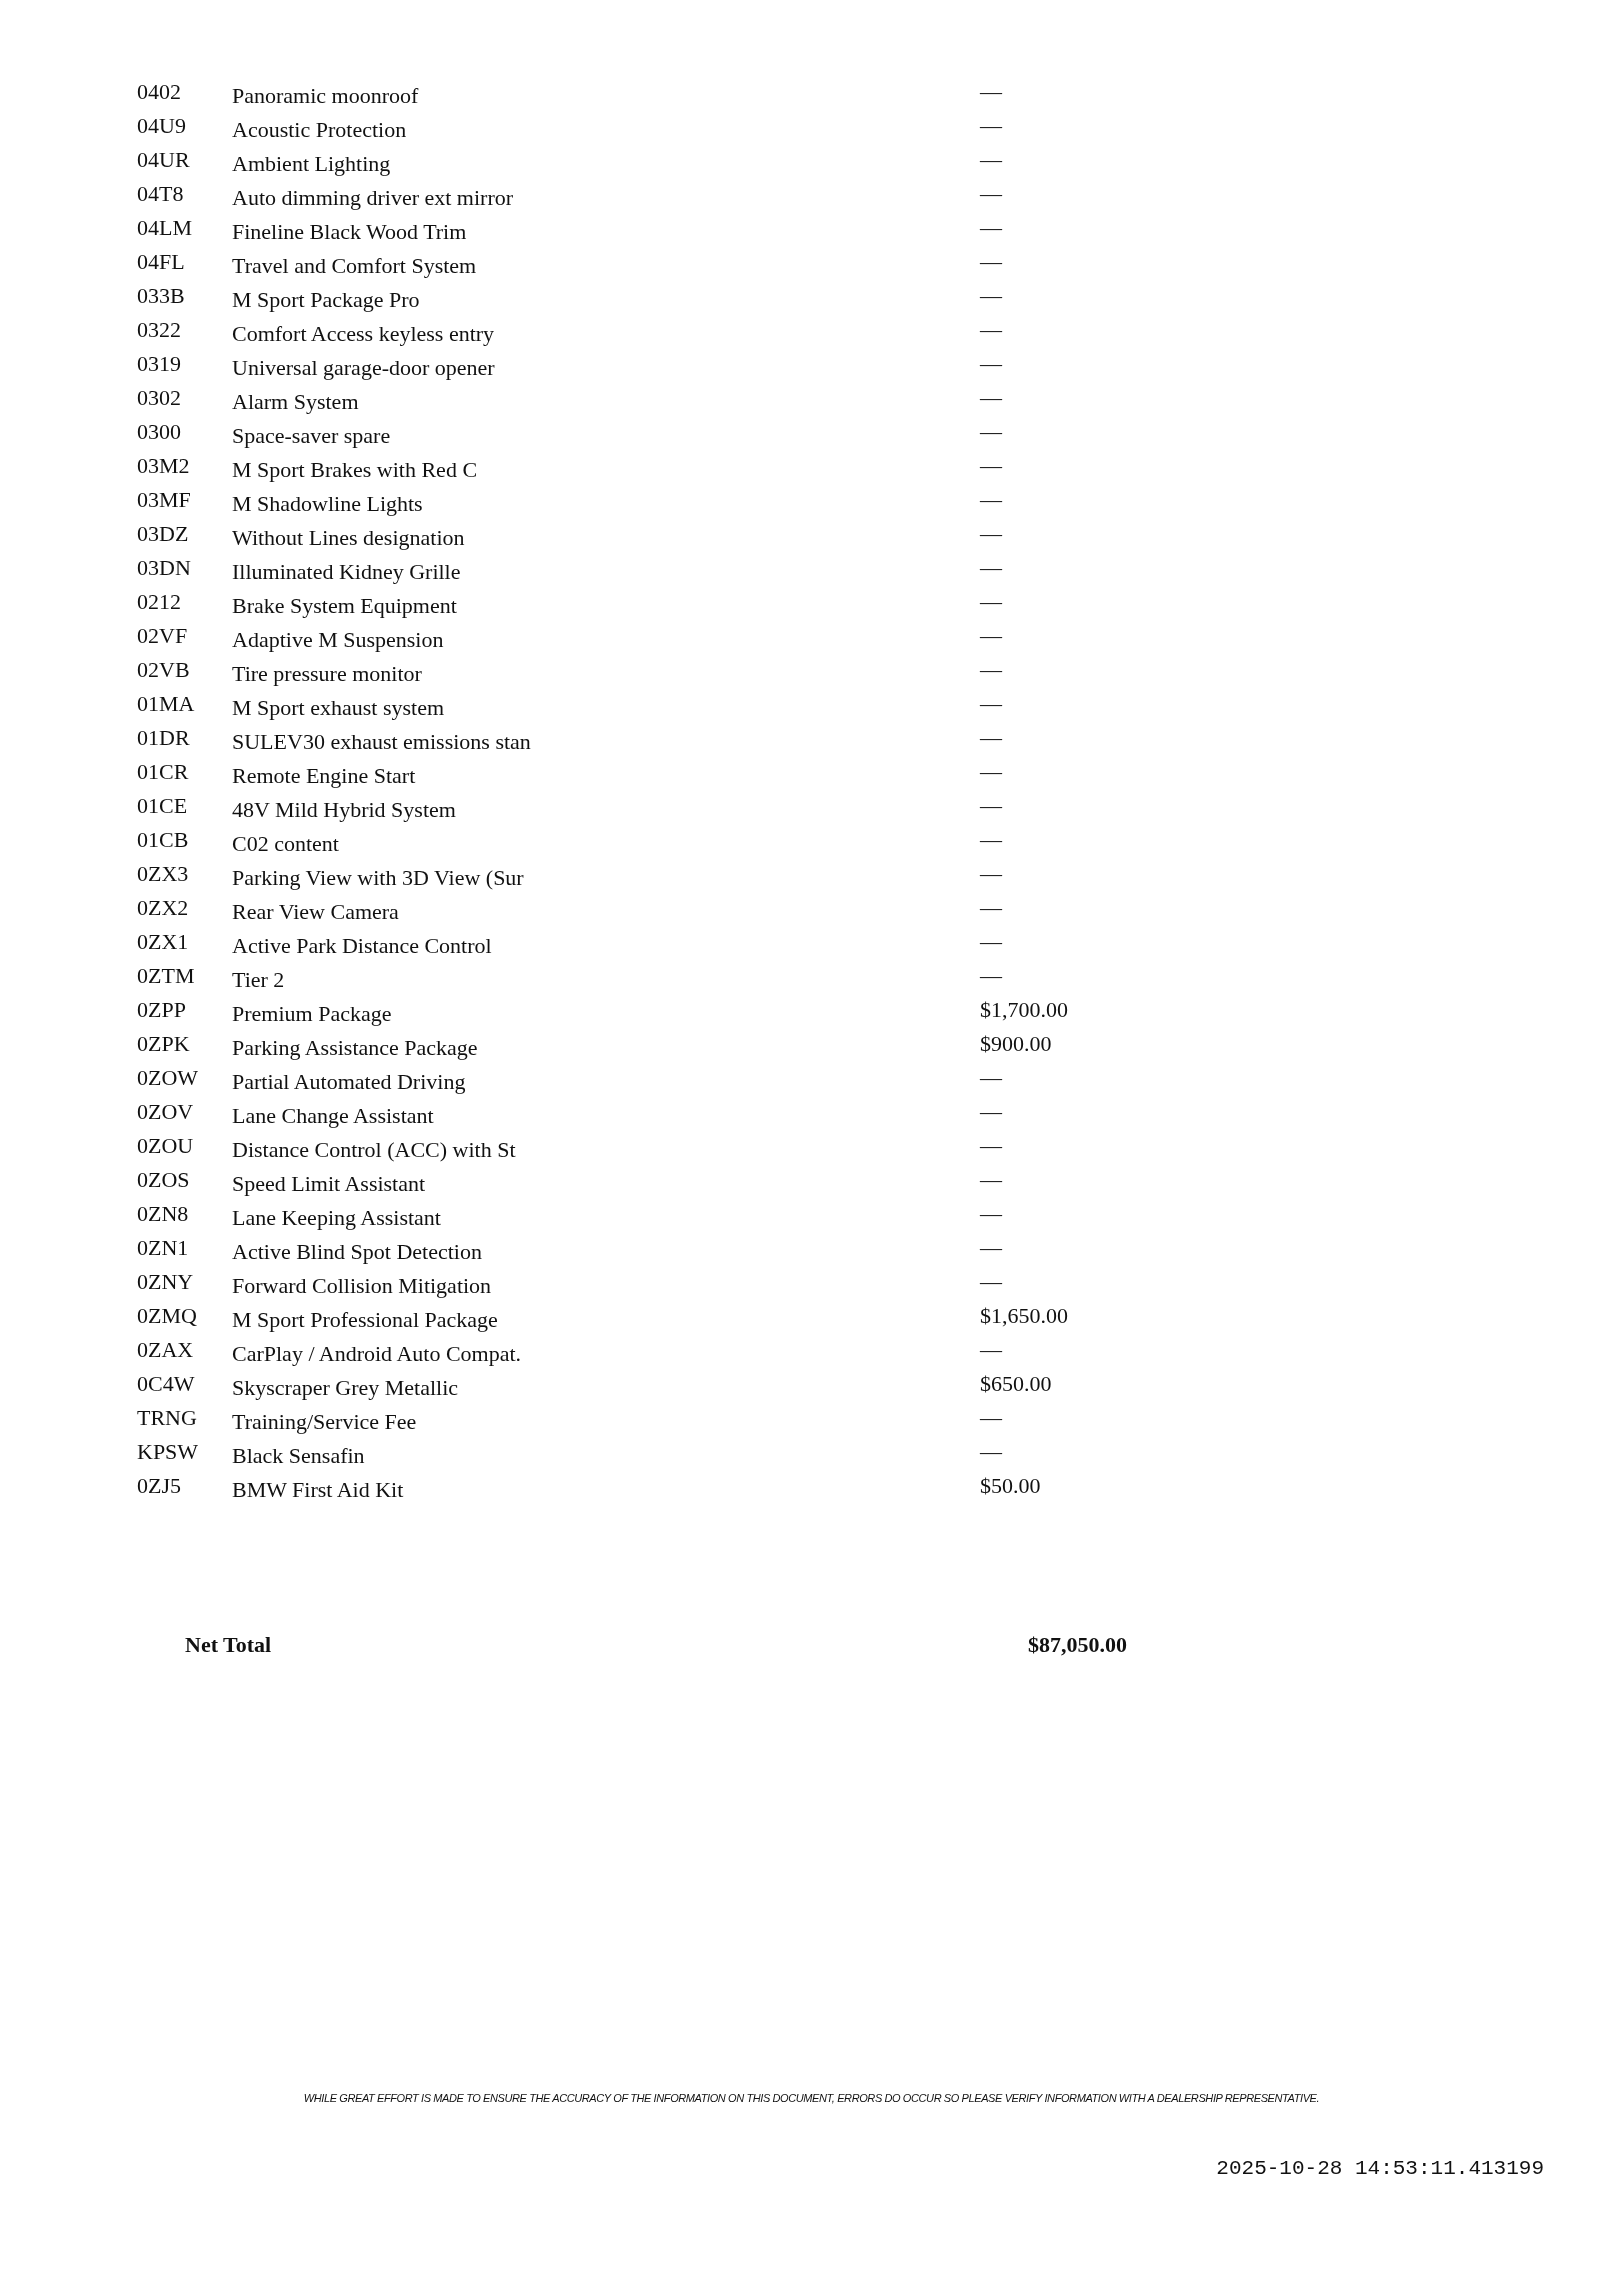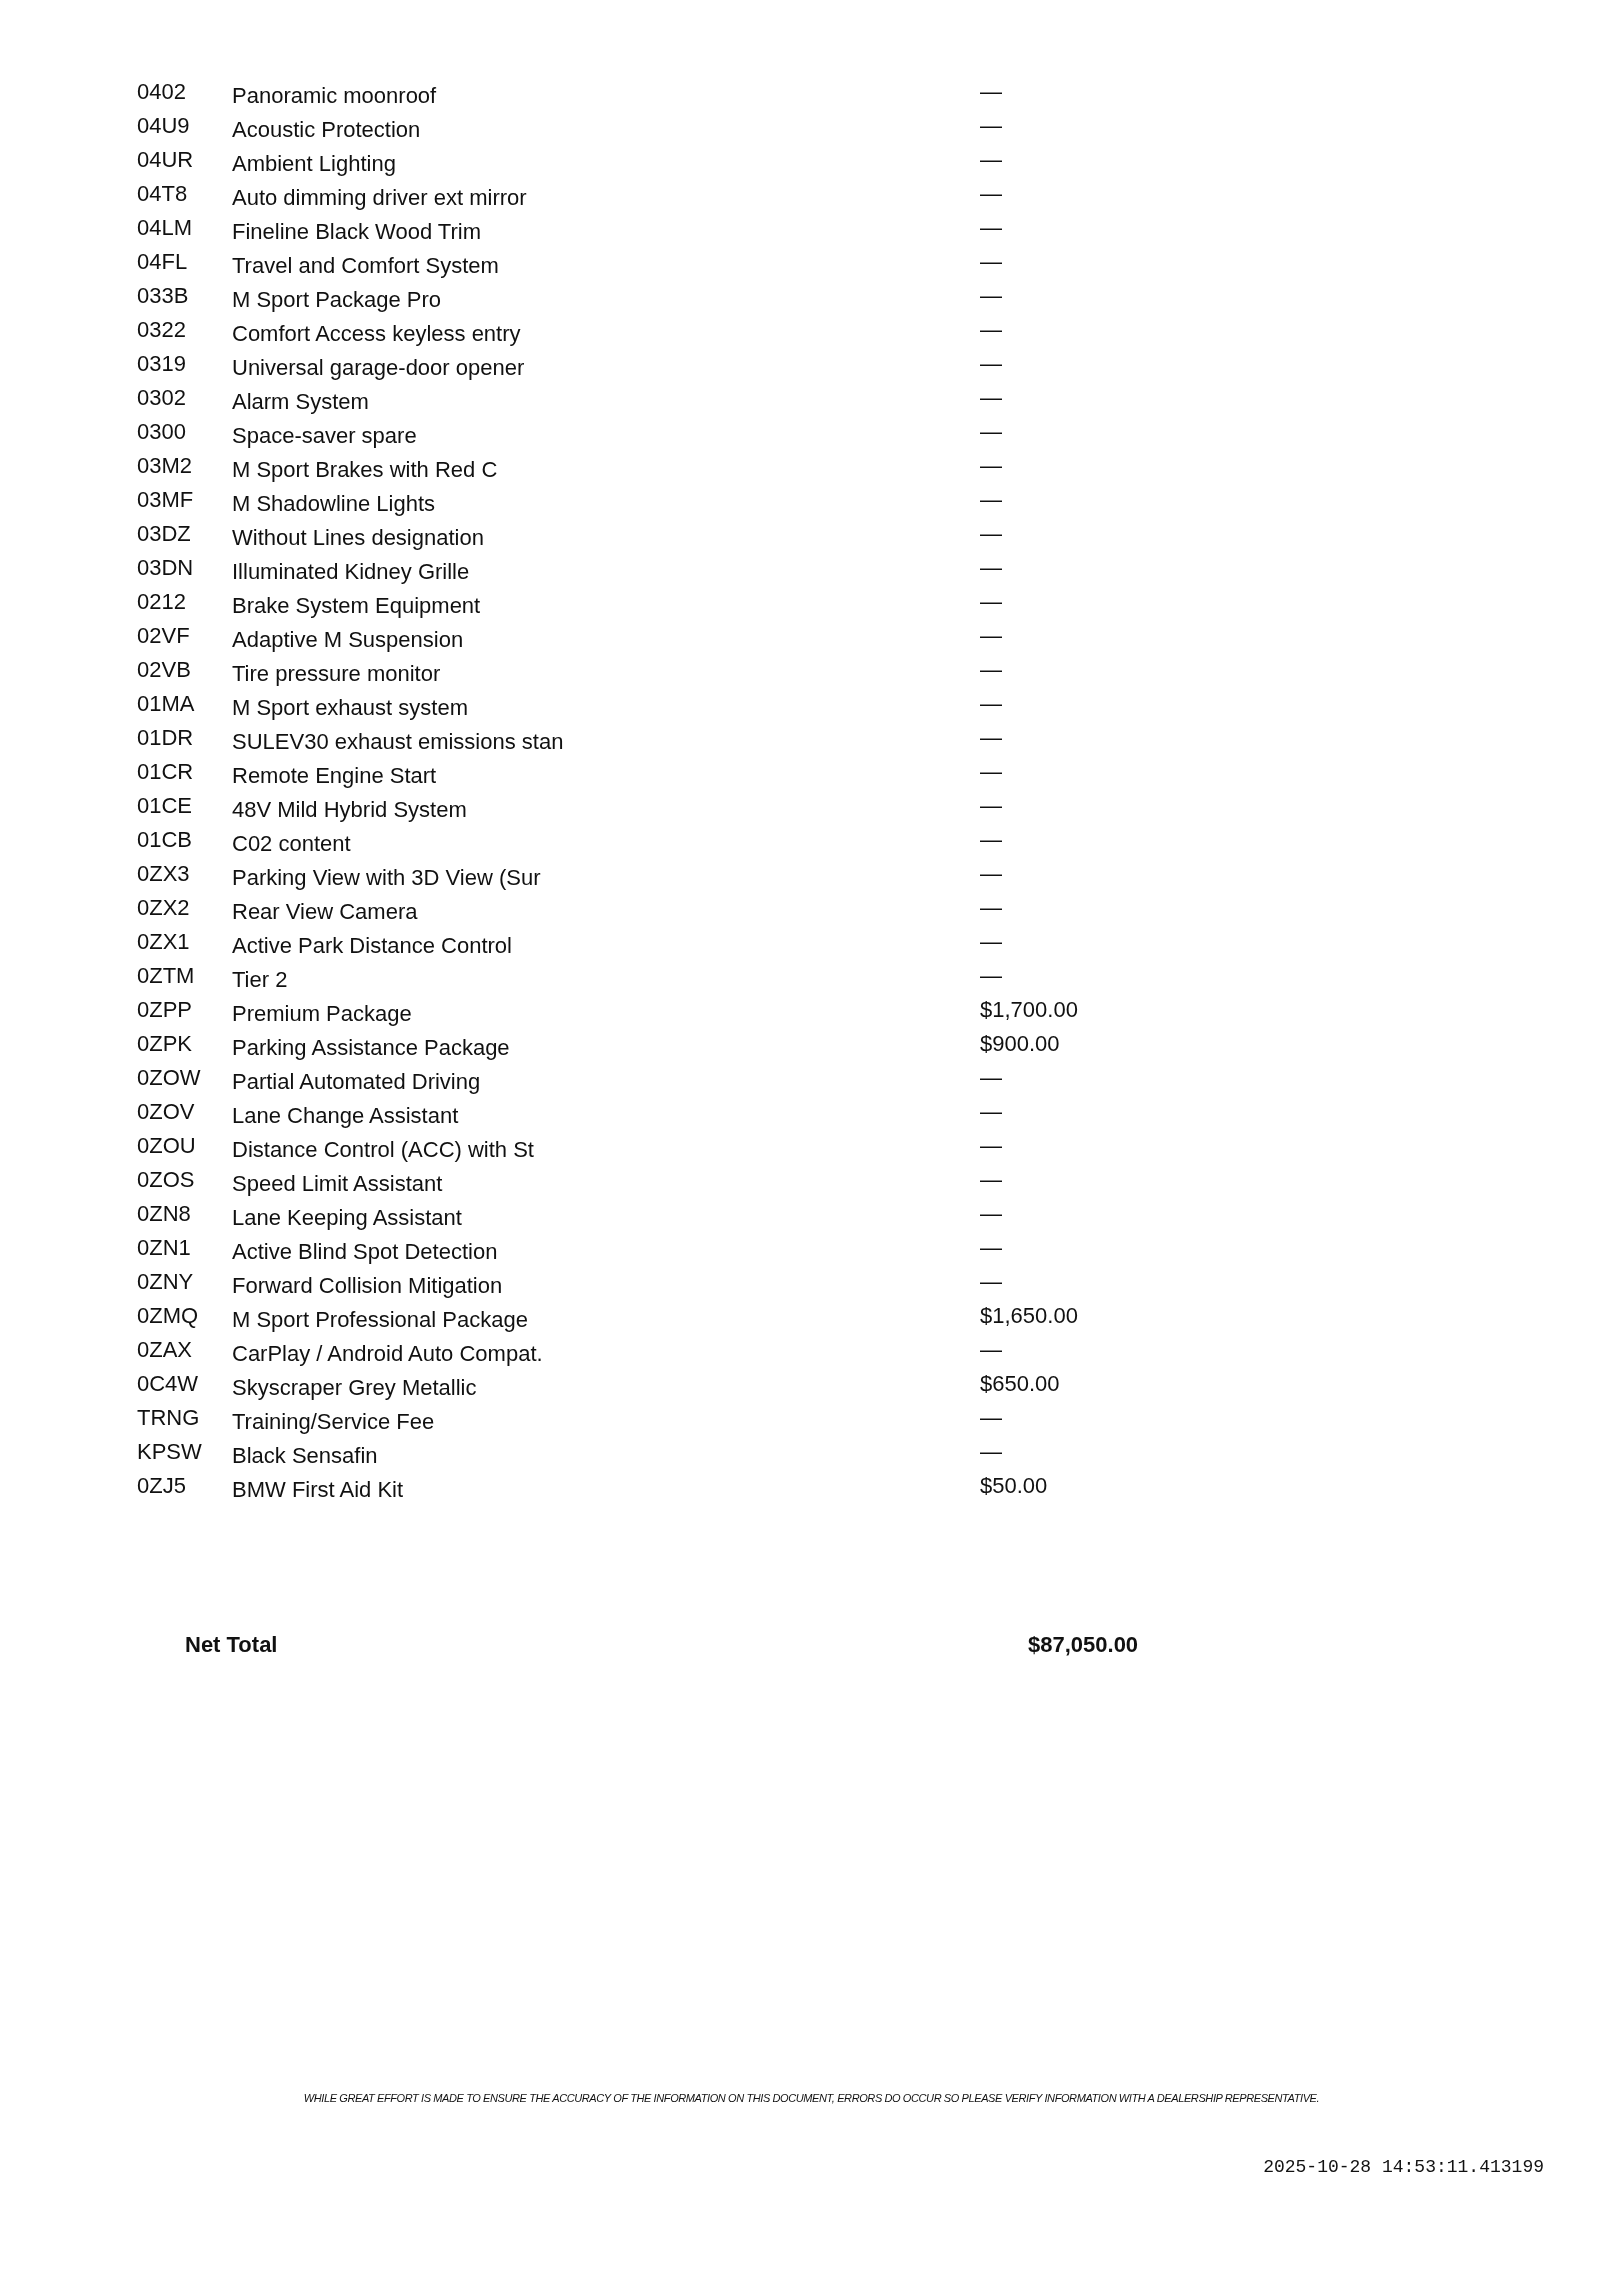--- a/index.html
+++ b/index.html
@@ -1,35 +1,35 @@
 <!DOCTYPE html>
 <html style="font-size:10.5px"><head>
   <meta charset="utf-8">
   <style>
     html, body { margin: 0; padding: 0; background: #ffffff; }
     body { width: 1623px; height: 2295px; position: relative; overflow: hidden; color: #111; }
     .sheet { position: absolute; left: 0; top: 0; width: 1623px; height: 2295px; }
     .rows { position: absolute; left: 137px; top: 75px; width: 1243px; }
     .row {
       position: relative; height: 34px; line-height: 34px;
-      font-family: Liberation Sans, sans-serif;
+      font-family: Liberation Serif, serif;
       font-size: 22px; white-space: nowrap;
     }
     .code { position: absolute; left: 0; top: 0; }
     .desc { position: absolute; left: 95px; top: 4px; }
     .price { position: absolute; left: 843px; top: 0; }
     .row.total { font-weight: bold; }
     .disclaimer {
       position: absolute; left: 131px; top: 2087px; width: 1361px;
       text-align: center; font-family: "Liberation Sans", "DejaVu Sans", sans-serif;
       font-style: italic; font-size: 11px; line-height: 23.6px; letter-spacing: -0.4px;
     }
     .timestamp {
       position: absolute; right: 79px; top: 2157px;
-      font-family: "Liberation Mono", "DejaVu Sans Mono", monospace; font-size: 18px;
+      font-family: "Liberation Mono", "DejaVu Sans Mono", monospace; font-size: 21px;
     }
   </style>
 </head>
 <body>
 
 <div class="sheet">
   <div class="rows" id="rows">
       <div class="row">
         <span class="code">0402</span>
         <span class="desc">Panoramic moonroof</span>

